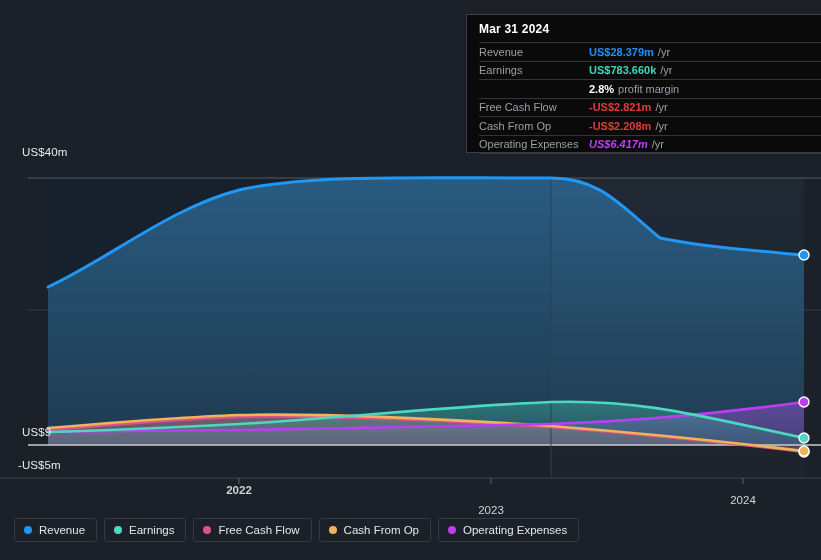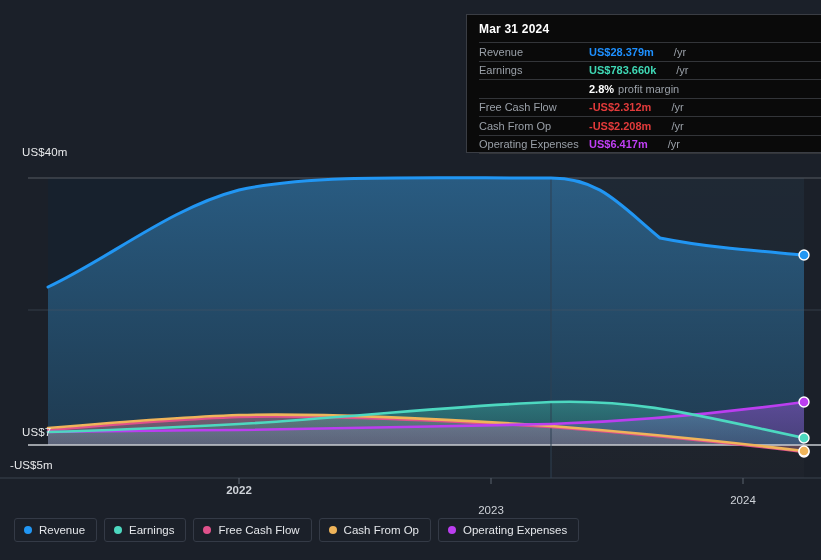--- a/index.html
+++ b/index.html
@@ -19,21 +19,21 @@
   .axis-label{
     position:absolute;
     color:#e9eaec;
     font-size:11.5px;
     letter-spacing:.1px;
     white-space:nowrap;
     pointer-events:none;
   }
   #y-label-40m{left:22px;top:146px;}
   #y-label-0{left:22px;top:426px;}
-  #y-label-neg5m{left:10px;top:459px;}
+  #y-label-neg5m{left:18px;top:459px;}
   .x-tick-label{
     position:absolute;
     color:#cfd3d9;
     font-size:11.5px;
     transform:translateX(-50%);
     white-space:nowrap;
     pointer-events:none;
   }
   #x-label-0{left:239px;top:484px;font-weight:bold;}
   #x-label-1{left:491px;top:504px;}
@@ -66,21 +66,21 @@
     white-space:nowrap;
   }
   .tt-row.last{border-bottom:1px solid #333539;}
   .tt-name{
     color:#9aa0a8;
     width:110px;
     flex:0 0 110px;
     overflow:hidden;
   }
   .tt-val{font-weight:bold;text-align:center;}
-  .tt-unit{color:#9aa0a8;font-weight:normal;margin-left:20px;}
+  .tt-unit{color:#9aa0a8;font-weight:normal;margin-left:4px;}
   .tt-sub{color:#9aa0a8;font-weight:normal;margin-left:4px;}
 
   
   #legend{
     position:absolute;
     left:14px;top:518px;
     display:flex;
     gap:7px;
     z-index:10;
   }
@@ -200,21 +200,21 @@
          C 710,248 760,251 804,255"></path>
 
     <circle cx="804" cy="255" r="5" fill="#2196f3" stroke="#ffffff" stroke-width="1.4"></circle>
     <circle cx="804" cy="402" r="5" fill="#bb3ef0" stroke="#ffffff" stroke-width="1.4"></circle>
     <circle cx="804" cy="438" r="5" fill="#4dd8c0" stroke="#ffffff" stroke-width="1.4"></circle>
     <circle cx="804" cy="452" r="5" fill="#e0518b" stroke="#ffffff" stroke-width="1.4"></circle>
     <circle cx="804" cy="451" r="5" fill="#efb45a" stroke="#ffffff" stroke-width="1.4"></circle>
   </svg>
 
   <div class="axis-label" id="y-label-40m">US$40m</div>
-  <div class="axis-label" id="y-label-0">US$7</div>
+  <div class="axis-label" id="y-label-0">US$9</div>
   <div class="axis-label" id="y-label-neg5m">-US$5m</div>
 
   <div class="x-tick-label" id="x-label-0">2022</div>
   <div class="x-tick-label" id="x-label-1">2023</div>
   <div class="x-tick-label" id="x-label-2">2024</div>
 
   <div id="tooltip">
     <div id="tooltip-date">Mar 31 2024</div>
     <div id="tooltip-rows">
         <div class="tt-row">
@@ -227,31 +227,31 @@
           <span class="tt-val" style="color: rgb(63, 216, 181);">US$783.660k</span>
           <span class="tt-unit">/yr</span>
         </div>
         <div class="tt-row">
           <span class="tt-name"></span>
           <span class="tt-val" style="color: rgb(255, 255, 255);">2.8%</span>
           <span class="tt-sub">profit margin</span>
         </div>
         <div class="tt-row">
           <span class="tt-name">Free Cash Flow</span>
-          <span class="tt-val" style="color: rgb(226, 59, 59);">-US$2.312m</span>
+          <span class="tt-val" style="color: rgb(226, 59, 59);">-US$2.821m</span>
           <span class="tt-unit">/yr</span>
         </div>
         <div class="tt-row">
           <span class="tt-name">Cash From Op</span>
           <span class="tt-val" style="color: rgb(226, 59, 59);">-US$2.208m</span>
           <span class="tt-unit">/yr</span>
         </div>
         <div class="tt-row last">
           <span class="tt-name">Operating Expenses</span>
-          <span class="tt-val" style="color: rgb(192, 63, 245);">US$6.417m</span>
+          <span class="tt-val" style="color: rgb(192, 63, 245); font-style: italic;">US$6.417m</span>
           <span class="tt-unit">/yr</span>
         </div>
       </div>
   </div>
 
   <div id="legend">
       <div class="legend-item">
         <span class="legend-dot" style="background: rgb(33, 150, 243);"></span>
         <span class="legend-text">Revenue</span>
       </div>

